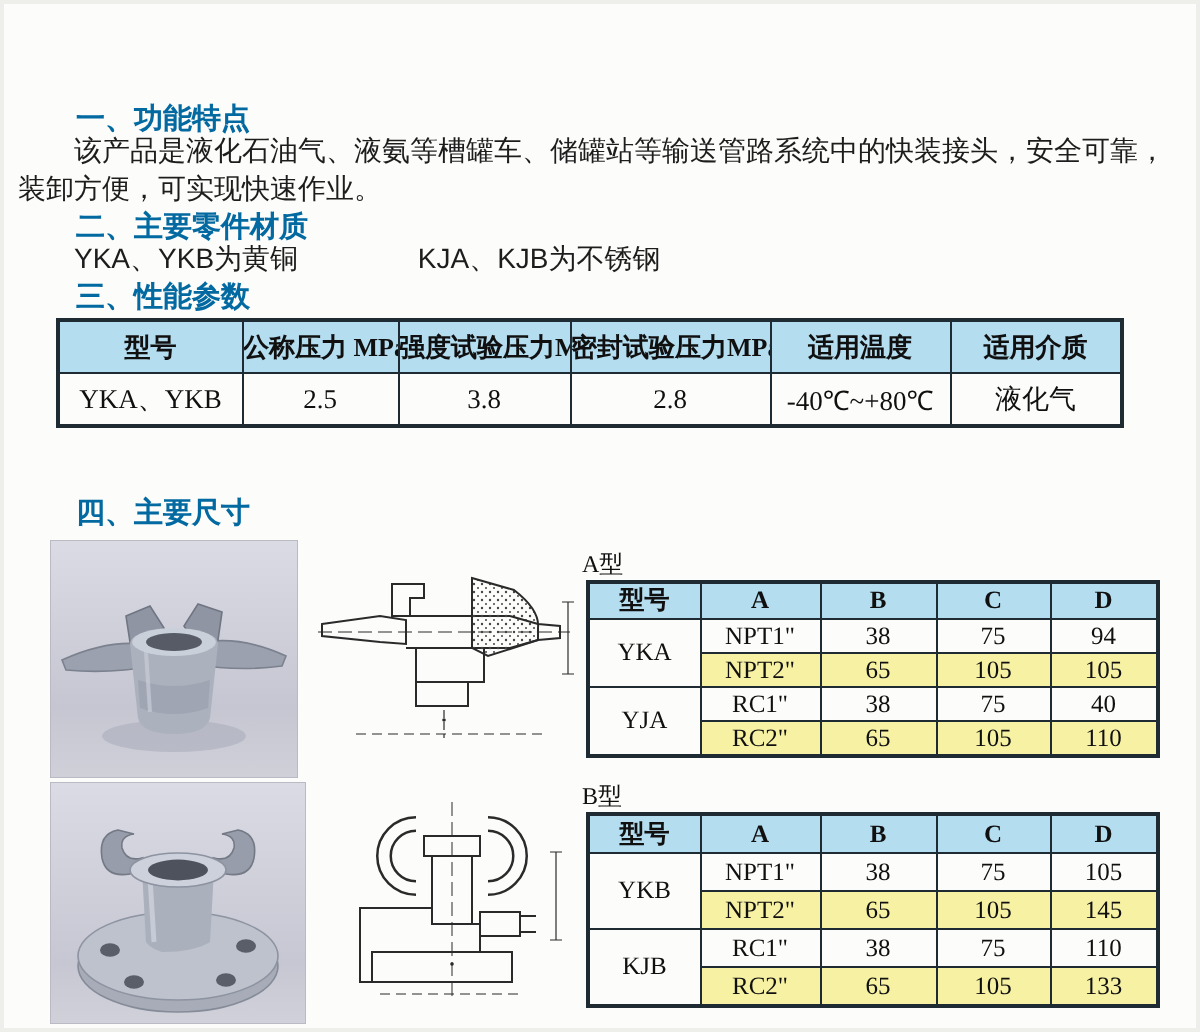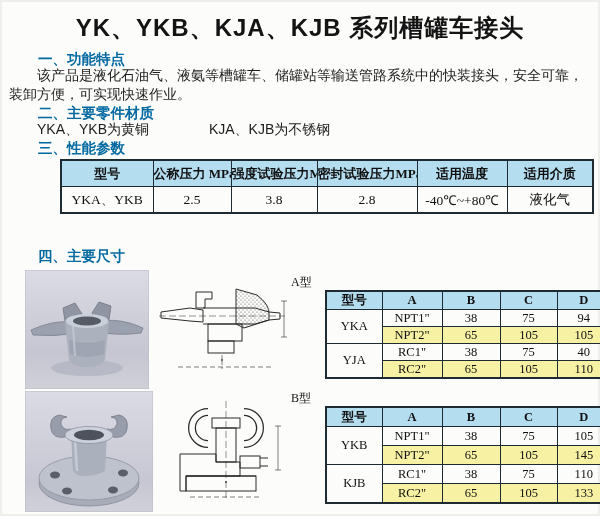--- a/index.html
+++ b/index.html
@@ -9,21 +9,21 @@
          font-size:24px;font-weight:bold;color:#141414;letter-spacing:1px;}
   .heading{position:absolute;color:#0369a1;font-weight:bold;font-size:14.5px;white-space:nowrap;}
   #h-features{left:38px;top:50px;}
   #h-materials{left:38px;top:104px;}
   #h-performance{left:38px;top:139px;}
   #h-dimensions{left:38px;top:247px;}
   .para{position:absolute;left:9px;top:66px;width:585px;margin:0;font-size:14px;
         line-height:19px;color:#1d1d1d;text-indent:2em;}
   .materials-line{position:absolute;left:37px;top:121px;font-size:14px;color:#1d1d1d;text-align:center;}
   .materials-line .m-first{margin-right:56px;}
-  table{border-collapse:collapse;table-layout:fixed;margin-left:32px;}
+  table{border-collapse:collapse;table-layout:fixed;}
   .perf{position:absolute;left:28px;top:159px;width:532px;border:2px solid #1e2b33;
         font-family:"Liberation Serif",serif;font-size:13.5px;color:#101010;}
   .perf th,.perf td{border:1px solid #1e2b33;text-align:center;padding:0;height:25px;
         overflow:hidden;white-space:nowrap;}
   .perf th{background:#b5ddf0;font-weight:bold;font-size:13px;}
   .row-yellow{background:#f7f1a3;}
   .dim{position:absolute;width:285px;border:2px solid #1e2b33;
        font-family:"Liberation Serif",serif;font-size:12.5px;color:#101010;}
   .dim th,.dim td{border:1px solid #1e2b33;text-align:center;padding:0;height:16px;
        overflow:hidden;white-space:nowrap;}
@@ -38,21 +38,20 @@
   #photoA{left:25px;top:270px;}
   #drawA{left:156px;top:275px;}
   #photoB{left:25px;top:391px;}
   #drawB{left:156px;top:396px;}
 </style>
 </head>
 <body>
 
 <div class="page">
 
-  <h1 class="title">YK、YKB、KJA、KJB 系列槽罐车接头</h1>
 
   <div class="heading" id="h-features">一、功能特点</div>
 
   <p class="para">该产品是液化石油气、液氨等槽罐车、储罐站等输送管路系统中的快装接头，安全可靠，装卸方便，可实现快速作业。</p>
 
   <div class="heading" id="h-materials">二、主要零件材质</div>
 
   <div class="materials-line">
     <span class="m-first">YKA、YKB为黄铜</span>
     <span>KJA、KJB为不锈钢</span>

